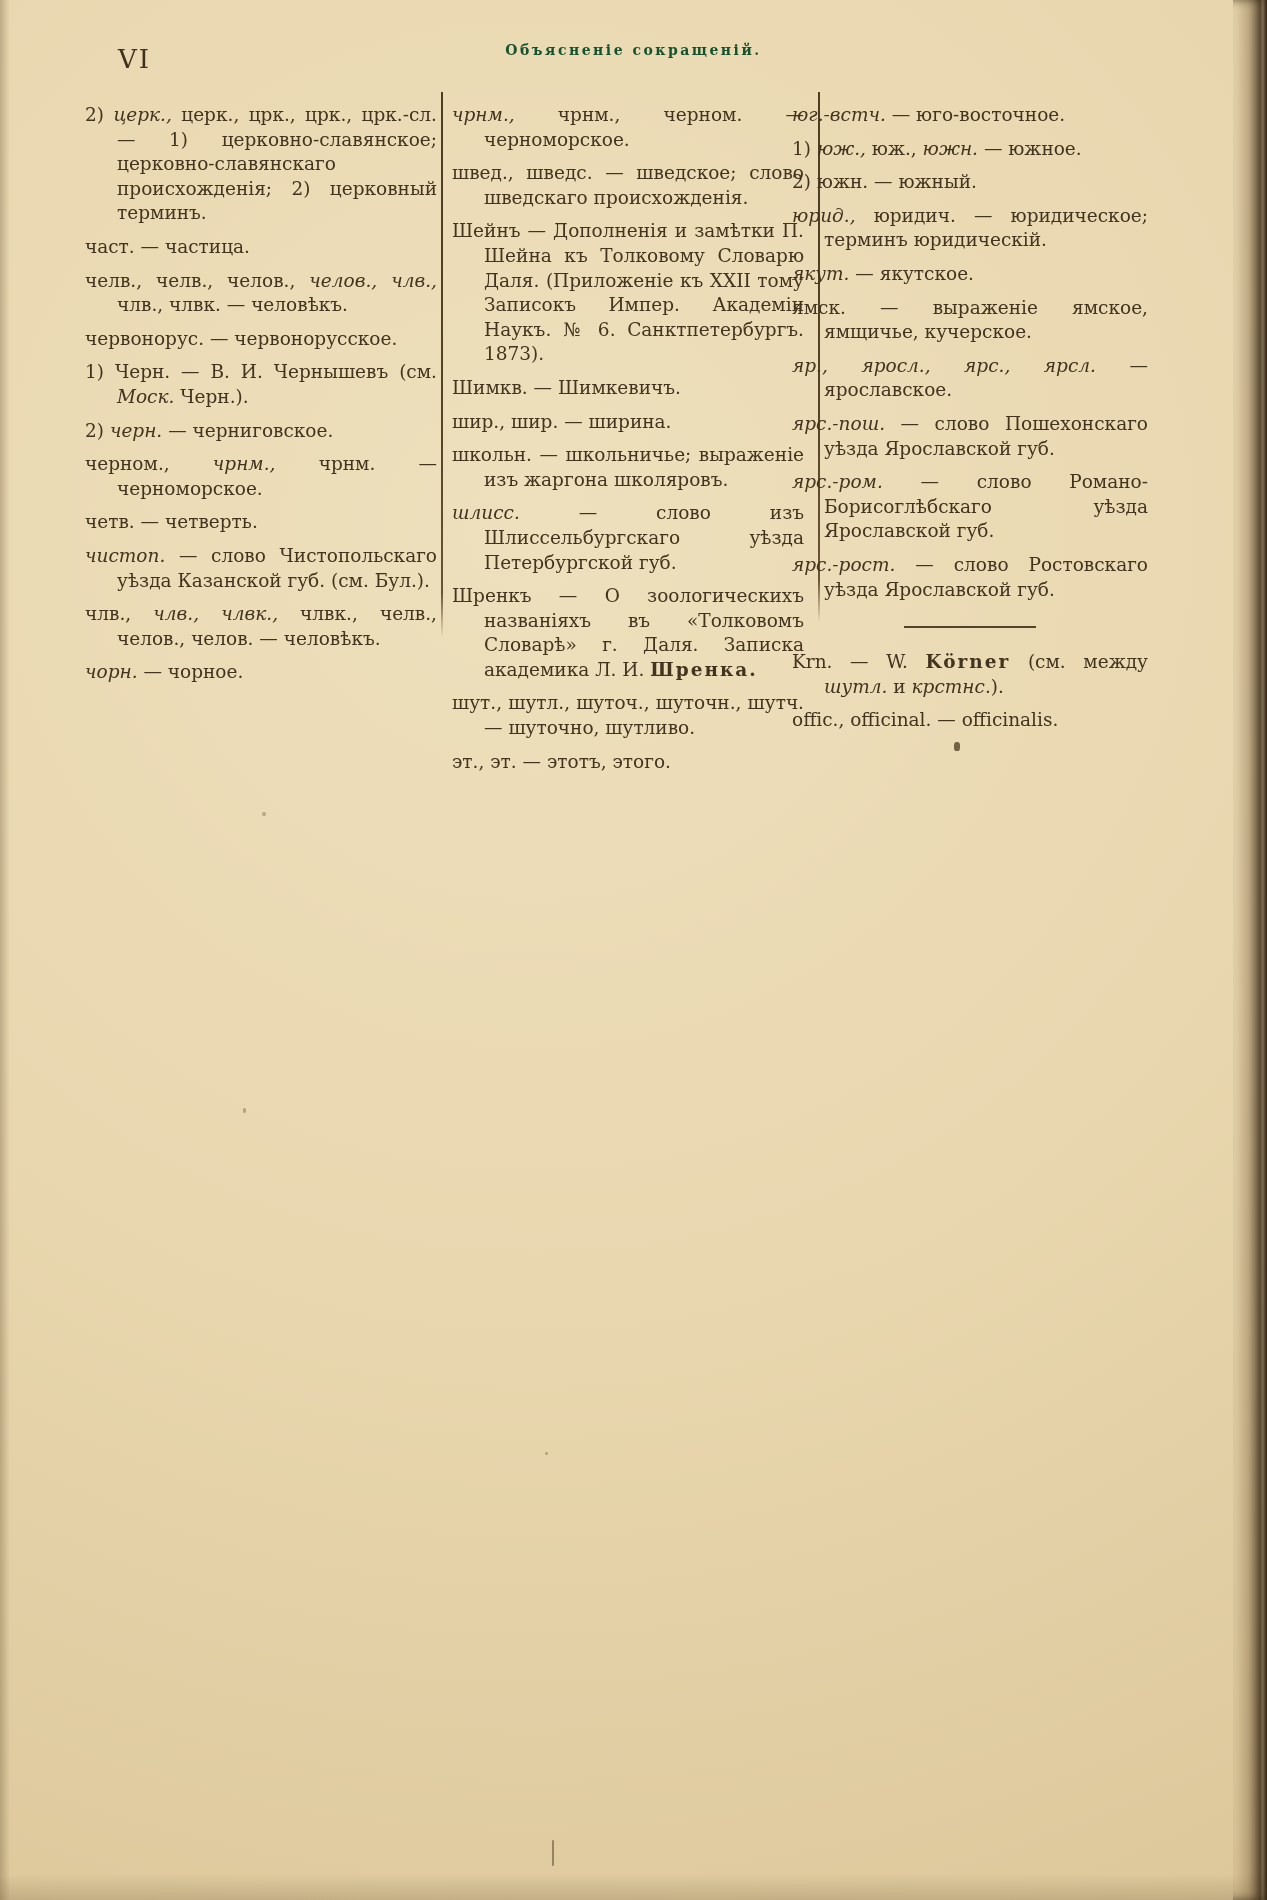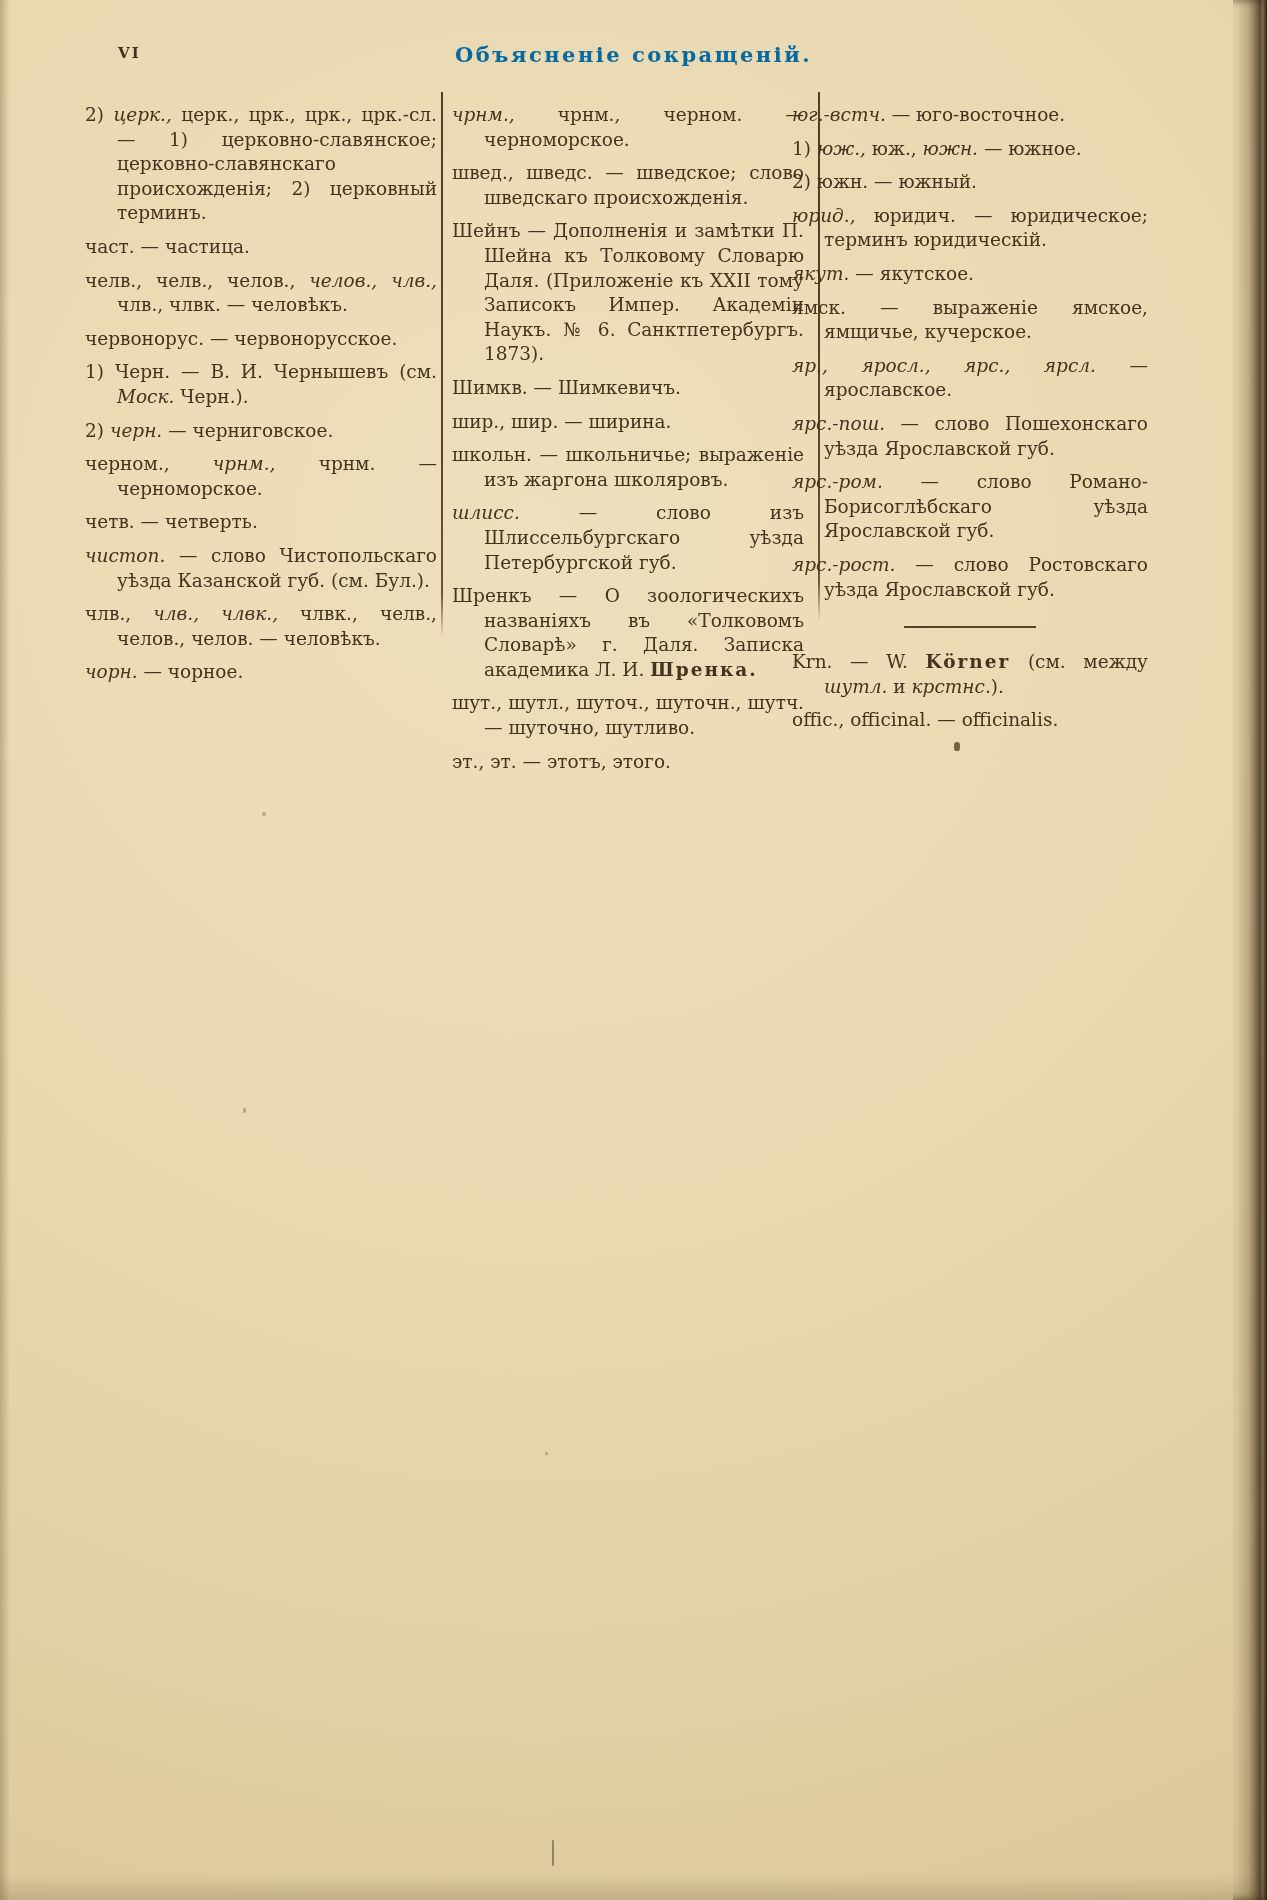--- a/index.html
+++ b/index.html
@@ -22,25 +22,25 @@
   .edge-left{
     position:absolute;top:0;left:0;width:10px;height:1900px;
     background:linear-gradient(to right, rgba(90,70,40,.30), rgba(90,70,40,0));
   }
   .edge-bottom{
     position:absolute;left:0;bottom:0;width:1267px;height:26px;
     background:linear-gradient(to bottom, rgba(100,78,45,0), rgba(100,78,45,.22));
   }
   .page-number{
     position:absolute;left:118px;top:44px;
-    font-size:15px;font-weight:bold;letter-spacing:2px;color:#3f321d;text-align:center;
+    font-size:26px;font-weight:normal;letter-spacing:2px;color:#3f321d;text-align:center;
   }
   .page-title{
     position:absolute;left:0;top:42px;width:1267px;text-align:center;
-    font-size:21px;font-weight:bold;letter-spacing:2.5px;color:#0369a1;
+    font-size:14px;font-weight:bold;letter-spacing:2.5px;color:#14532d;
   }
   .col{
     position:absolute;top:94px;width:352px;
     font-size:18.5px;line-height:24.6px;color:#42341e;
     text-align:justify;
   }
   .col-left{left:85px;}
   .col-mid{left:452px;}
   .col-right{left:792px;width:356px;}
   .entry{

